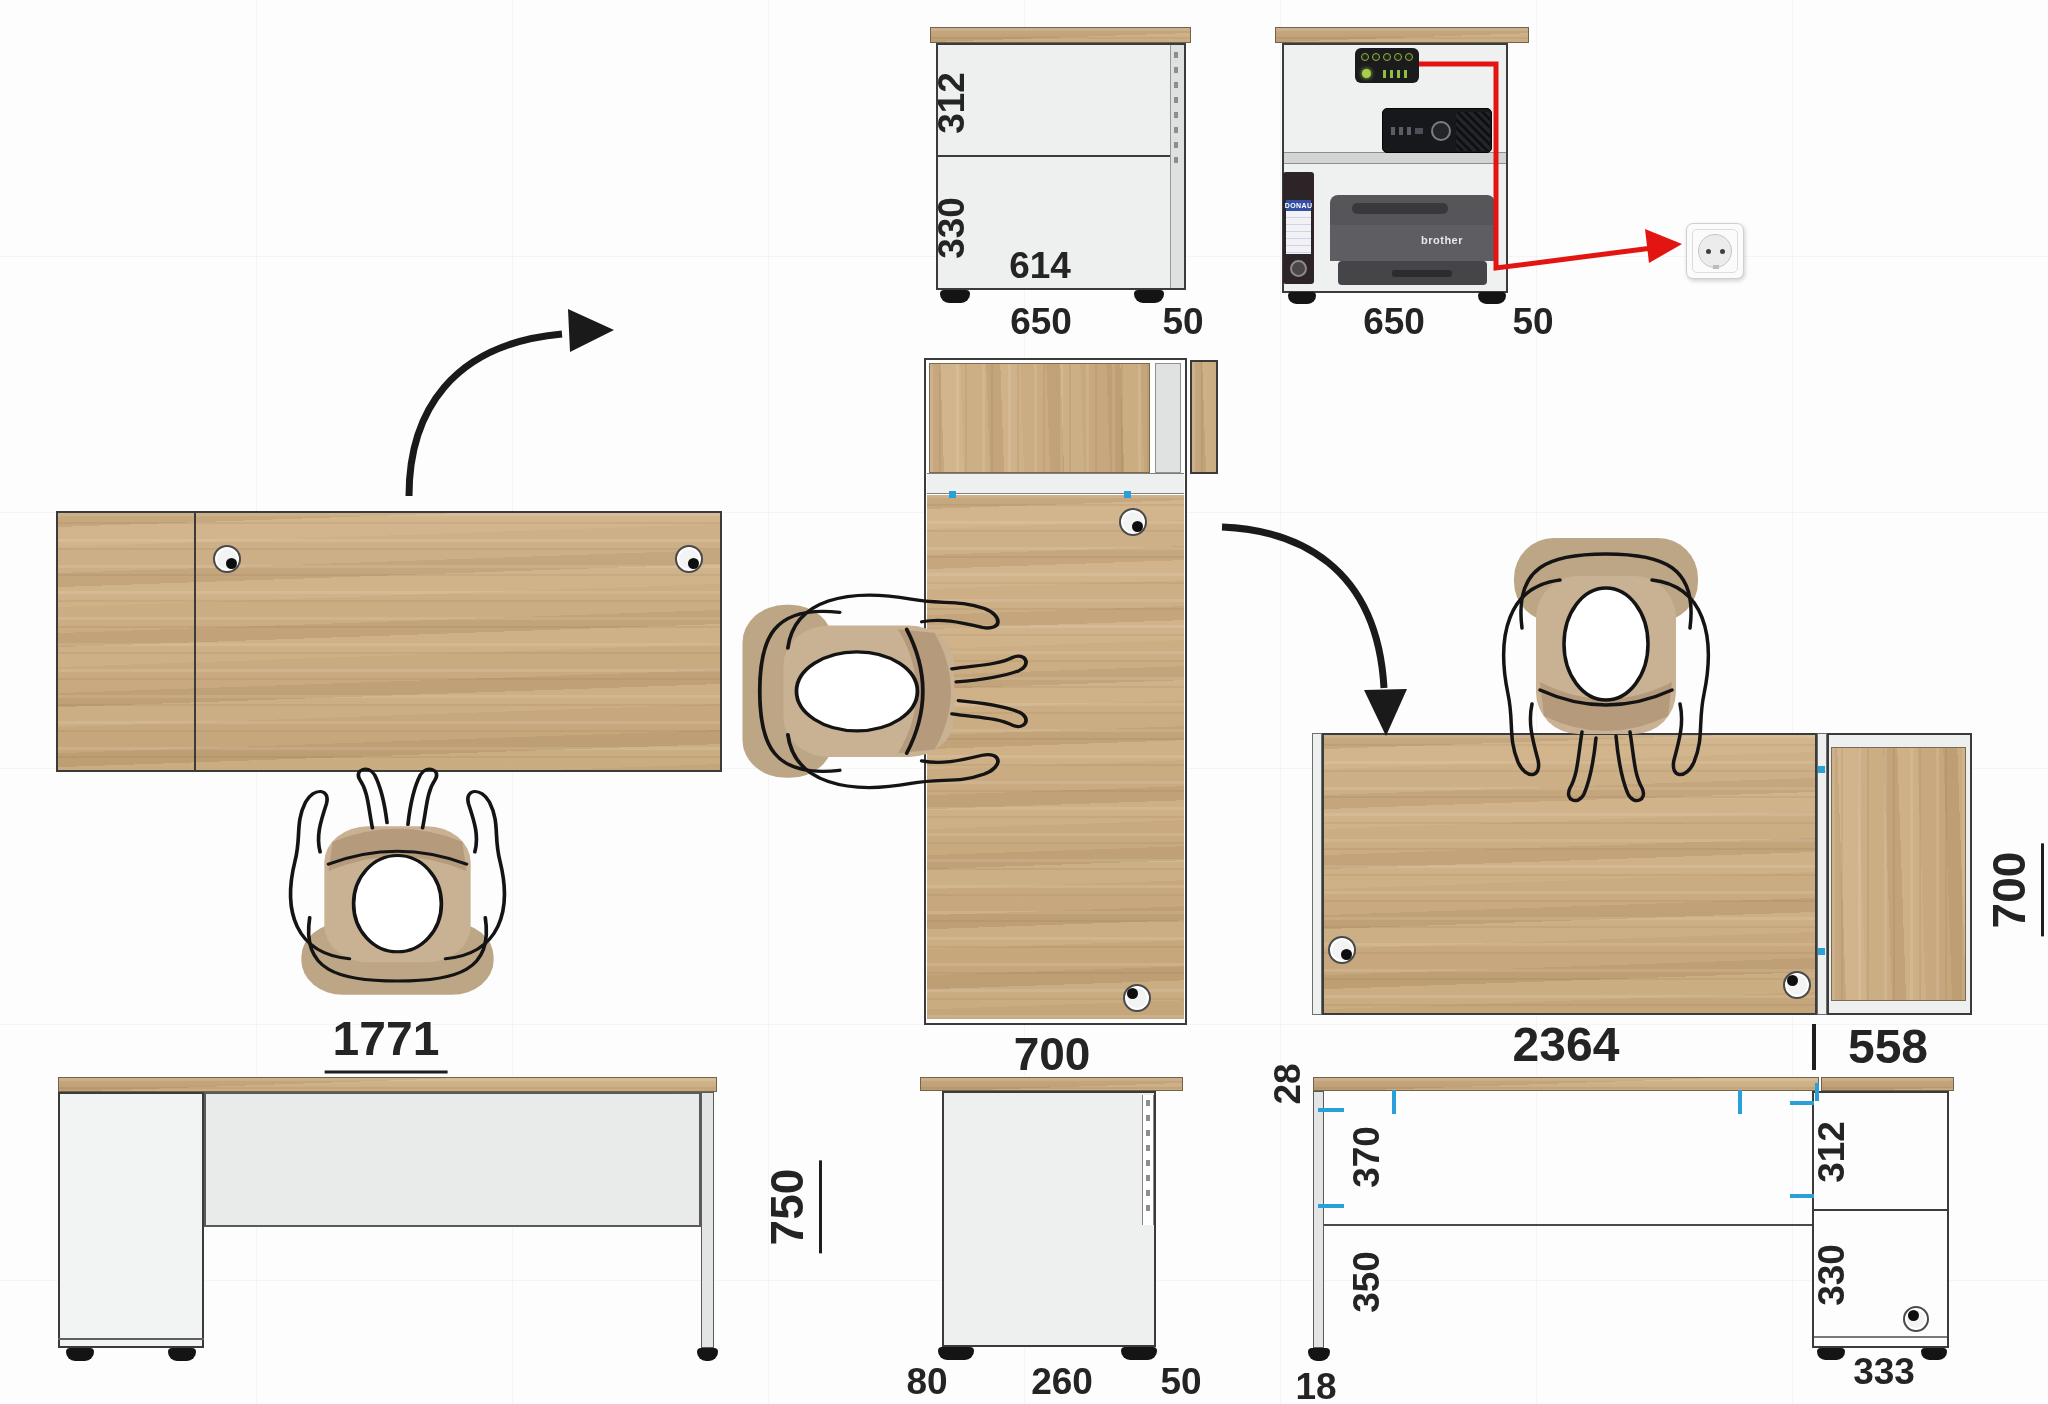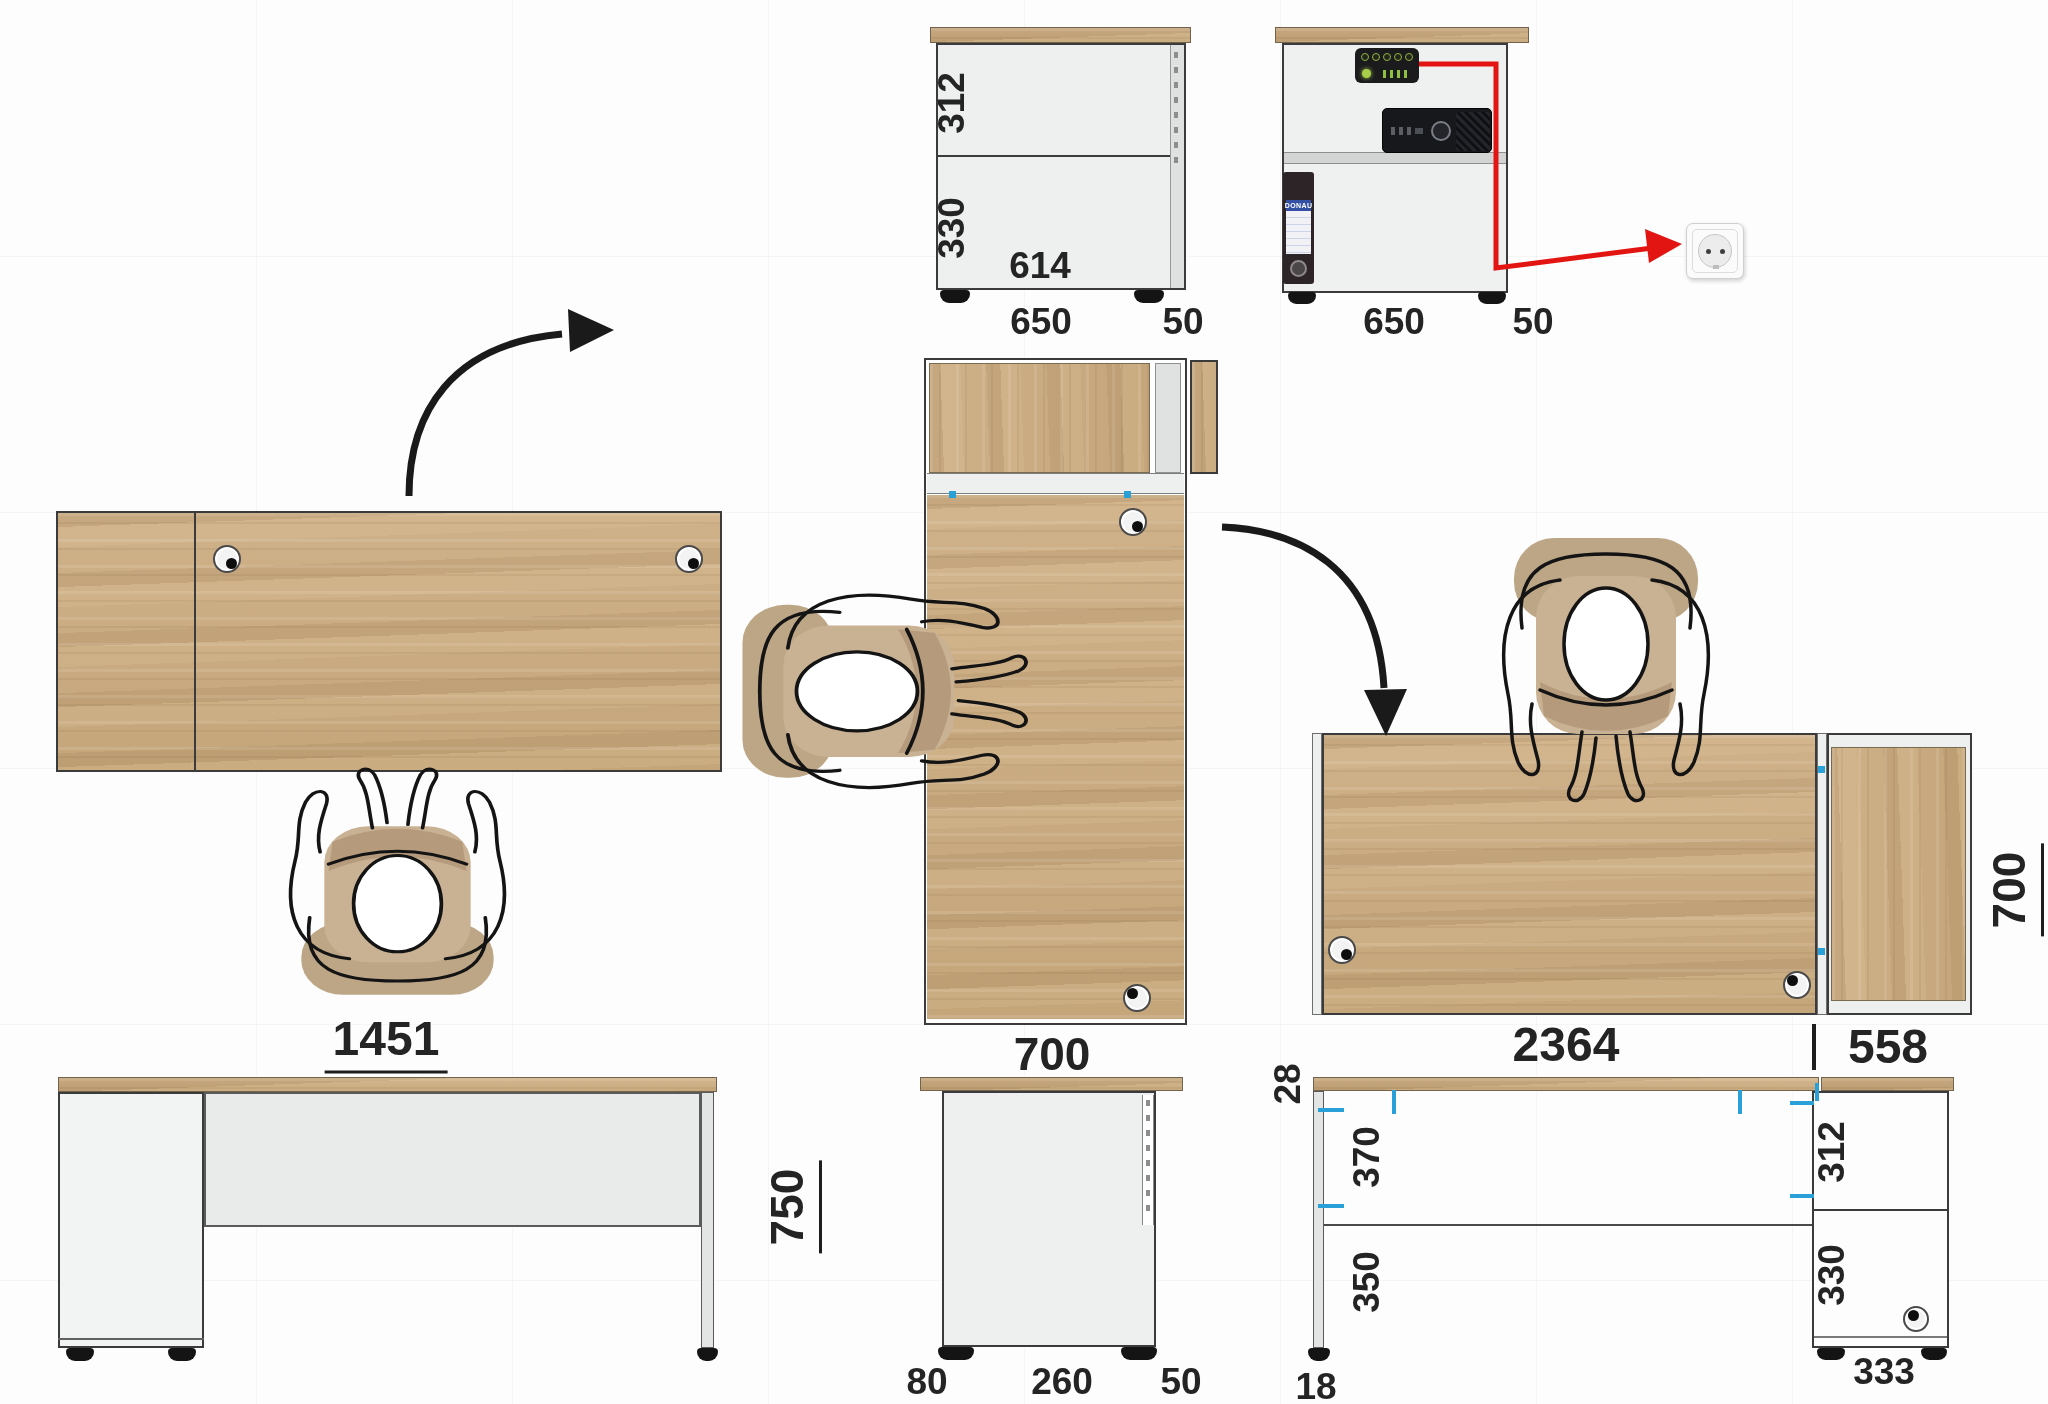--- a/index.html
+++ b/index.html
@@ -90,20 +90,28 @@
   </div>
 
   <div class="abs" style="left:1283px;top:172px;width:31px;height:112px;background:#2c2427;border-radius:3px">
     <div class="abs" style="left:3px;top:28px;width:25px;height:11px;background:#3350a4;display:flex;align-items:center;justify-content:center">
       <span style="font-size:7px;color:#fff;letter-spacing:.4px">DONAU</span>
     </div>
     <div class="abs" style="left:3px;top:39px;width:25px;height:43px;background:repeating-linear-gradient(180deg,#f2f1f5 0 6px,#ccd4ea 6px 7px)"></div>
     <div class="abs" style="left:7px;top:88px;width:17px;height:17px;border-radius:50%;background:#4a4648;border:2px solid #8d888a"></div>
   </div>
 
+  <div class="abs" style="left:1330px;top:195px;width:165px;height:92px">
+    <div class="abs" style="left:0;top:0;width:165px;height:30px;background:#56565a;border-radius:8px 8px 0 0"></div>
+    <div class="abs" style="left:22px;top:8px;width:96px;height:11px;background:#39393d;border-radius:5px"></div>
+    <div class="abs" style="left:0;top:30px;width:165px;height:36px;background:#5d5d62"></div>
+    <div class="lbl-sm" style="left:112px;top:45px;color:#e8e8e8">brother</div>
+    <div class="abs" style="left:8px;top:66px;width:149px;height:24px;background:#454449;border-radius:4px"></div>
+    <div class="abs" style="left:62px;top:75px;width:60px;height:7px;background:#2c2c2f;border-radius:3px"></div>
+  </div>
 
   <div class="foot" style="left:1288px;top:292px;width:28px;height:12px"></div>
   <div class="foot" style="left:1478px;top:292px;width:28px;height:12px"></div>
   <div class="dim" style="left:1394px;top:322px">650</div>
   <div class="dim" style="left:1533px;top:322px">50</div>
 
   <div class="abs" style="left:1686px;top:223px;width:58px;height:56px;background:#fbfbfb;border:1px solid #cfcfcf;border-radius:7px;box-shadow:1px 2px 4px rgba(0,0,0,.18)">
     <div class="abs" style="left:5px;top:5px;width:46px;height:44px;border:1px solid #ddd;border-radius:5px"></div>
     <div class="abs" style="left:11px;top:10px;width:34px;height:34px;border-radius:50%;background:#ececec;border:1px solid #c6c6c6"></div>
     <div class="abs" style="left:19px;top:25px;width:5px;height:5px;border-radius:50%;background:#3f3f3f"></div>
@@ -112,21 +120,21 @@
   </div>
 
   <div class="abs wood-h o2" style="left:56px;top:511px;width:666px;height:261px"></div>
   <div class="abs" style="left:194px;top:511px;width:2px;height:261px;background:#3b3b3b"></div>
   <div class="grom" style="left:213px;top:545px">
       <i></i>
     </div>
   <div class="grom" style="left:675px;top:545px">
       <i></i>
     </div>
-  <div class="dim big ul" style="left:386px;top:1042px">1451</div>
+  <div class="dim big ul" style="left:386px;top:1042px">1771</div>
 
   <div class="abs o2" style="left:924px;top:358px;width:263px;height:667px;background:#fff">
     <div class="abs wood-v" style="left:3px;top:3px;width:221px;height:110px;border:1px solid #7a6a52"></div>
     <div class="abs" style="left:229px;top:3px;width:26px;height:110px;background:#e0e2e2;border:1px solid #929292"></div>
     <div class="abs" style="left:1px;top:113px;width:257px;height:21px;background:#eef0f0;border-top:1px solid #7e7e7e;border-bottom:1px solid #7e7e7e"></div>
     <div class="abs wood-h" style="left:1px;top:135px;width:257px;height:524px"></div>
   </div>
   <div class="abs wood-v o2" style="left:1190px;top:360px;width:28px;height:114px"></div>
   <div class="grom" style="left:1119px;top:508px">
       <i></i>

